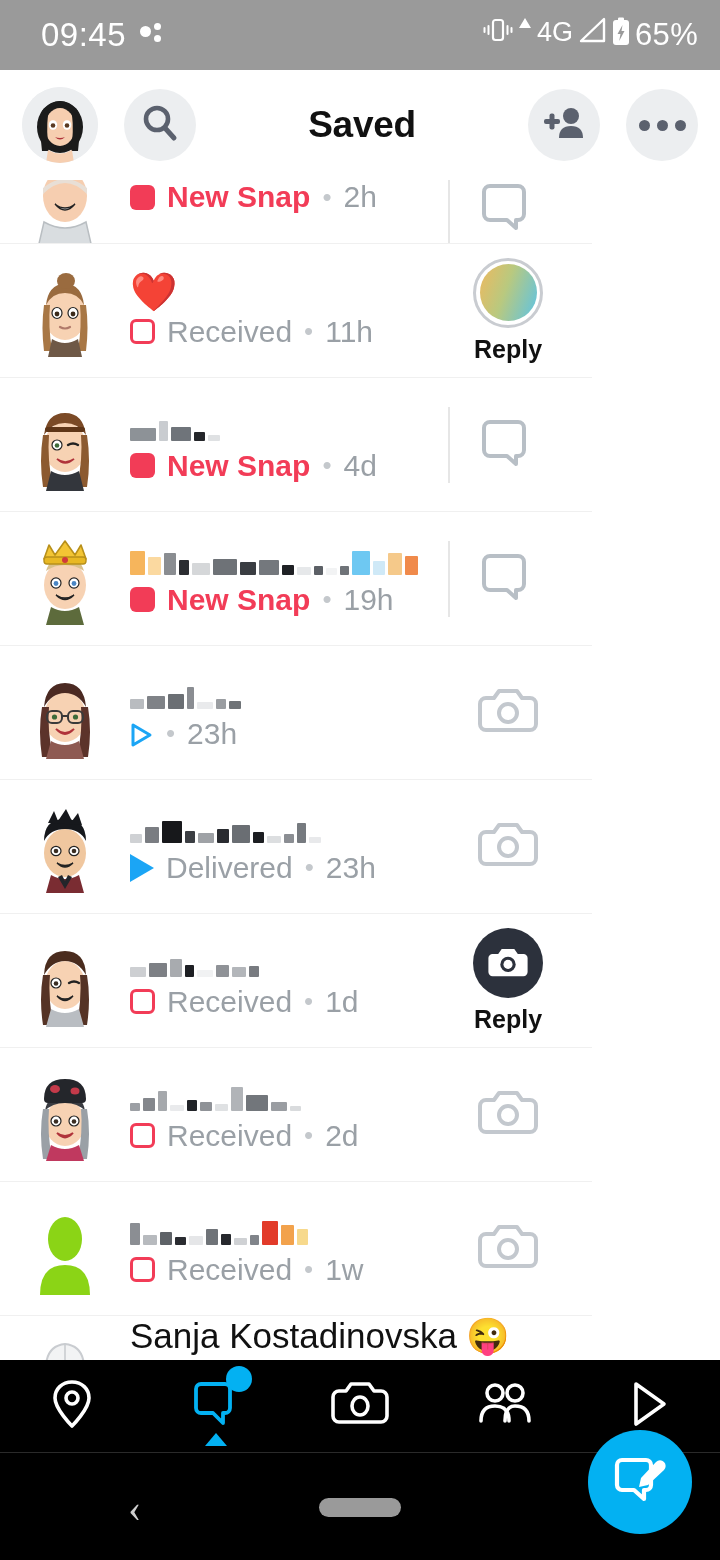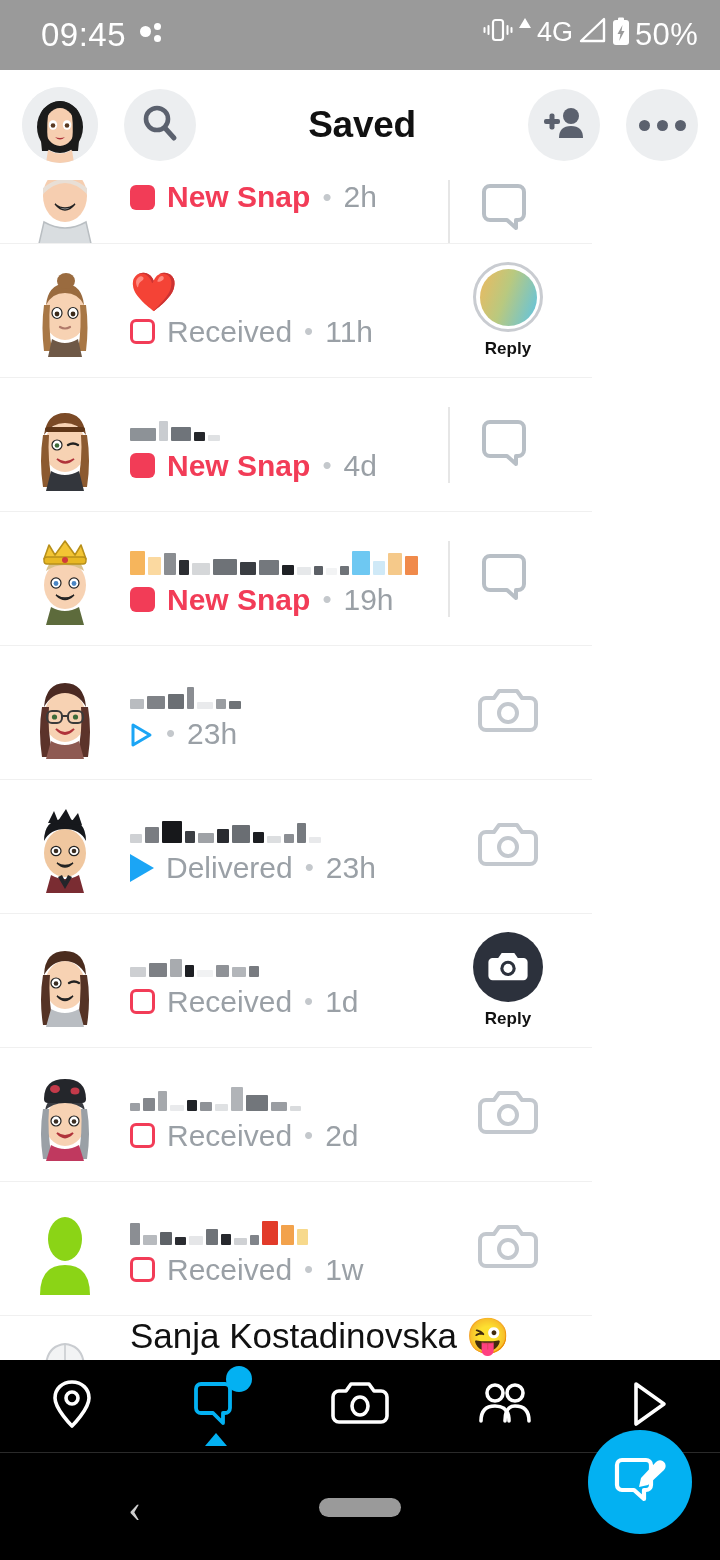--- a/index.html
+++ b/index.html
@@ -82,21 +82,21 @@
   .sq.filled{ background:#f23c57; }
   .sq.open{ border:3px solid #f23c57; background:transparent; }
   .tri{ width:0;height:0; flex:0 0 auto; }
   .tri.filled{ border-left:24px solid #1ba5f5; border-top:14px solid transparent; border-bottom:14px solid transparent; }
   .tri.open{ width:24px;height:26px; border:none; }
 
   .right{ width:120px; flex:0 0 auto; display:flex; flex-direction:column;
           align-items:center; justify-content:center; position:relative; }
   .divider{ position:absolute; left:0; top:50%; transform:translateY(-50%);
             width:2px; height:76px; background:#e6e6e6; }
-  .reply-lbl{ font-size:17px; font-weight:700; color:#111; margin-top:7px; }
+  .reply-lbl{ font-size:25px; font-weight:700; color:#111; margin-top:7px; }
   .ring{ width:70px; height:70px; border-radius:50%; border:3px solid #c9ccd1;
          display:flex; align-items:center; justify-content:center; }
   .ring .fill{ width:57px; height:57px; border-radius:50%;
                background:linear-gradient(110deg,#eeb95f 0%,#b9c97f 45%,#5cc3e6 100%); }
   .camdark{ width:70px; height:70px; border-radius:50%; background:#2c313c;
             display:flex; align-items:center; justify-content:center; }
 
   
   .fab{
     position:absolute; right:28px; bottom:26px;
@@ -162,21 +162,21 @@
             <path d="M27 2 L27 24 L4 24 Z" fill="none" stroke="#fff" stroke-width="2.4" stroke-linejoin="round"></path>
           </svg>
       </span>
       <span>
         <svg width="20" height="30" viewBox="0 0 20 30">
             <rect x="2" y="3" width="16" height="25" rx="3" fill="#fff"></rect>
             <rect x="7" y="0.5" width="6" height="3" rx="1.2" fill="#fff"></rect>
             <path d="M11.5 8 L6.5 17 L9.5 17 L8.2 24 L13.5 14 L10.5 14 Z" fill="#9a9a9a"></path>
           </svg>
       </span>
-      <span class="sb-batt">50%</span>
+      <span class="sb-batt">65%</span>
     </div>
   </div>
 
   <div class="header">
     <div class="avatar-btn">
       <svg width="76" height="76" viewBox="0 0 76 76">
         <circle cx="38" cy="38" r="38" fill="#eceef0"></circle>
         <g>
           <ellipse cx="38" cy="40" rx="23" ry="26" fill="#1b1b1b"></ellipse>
           <ellipse cx="38" cy="40" rx="15" ry="19" fill="#f6ceb0"></ellipse>

